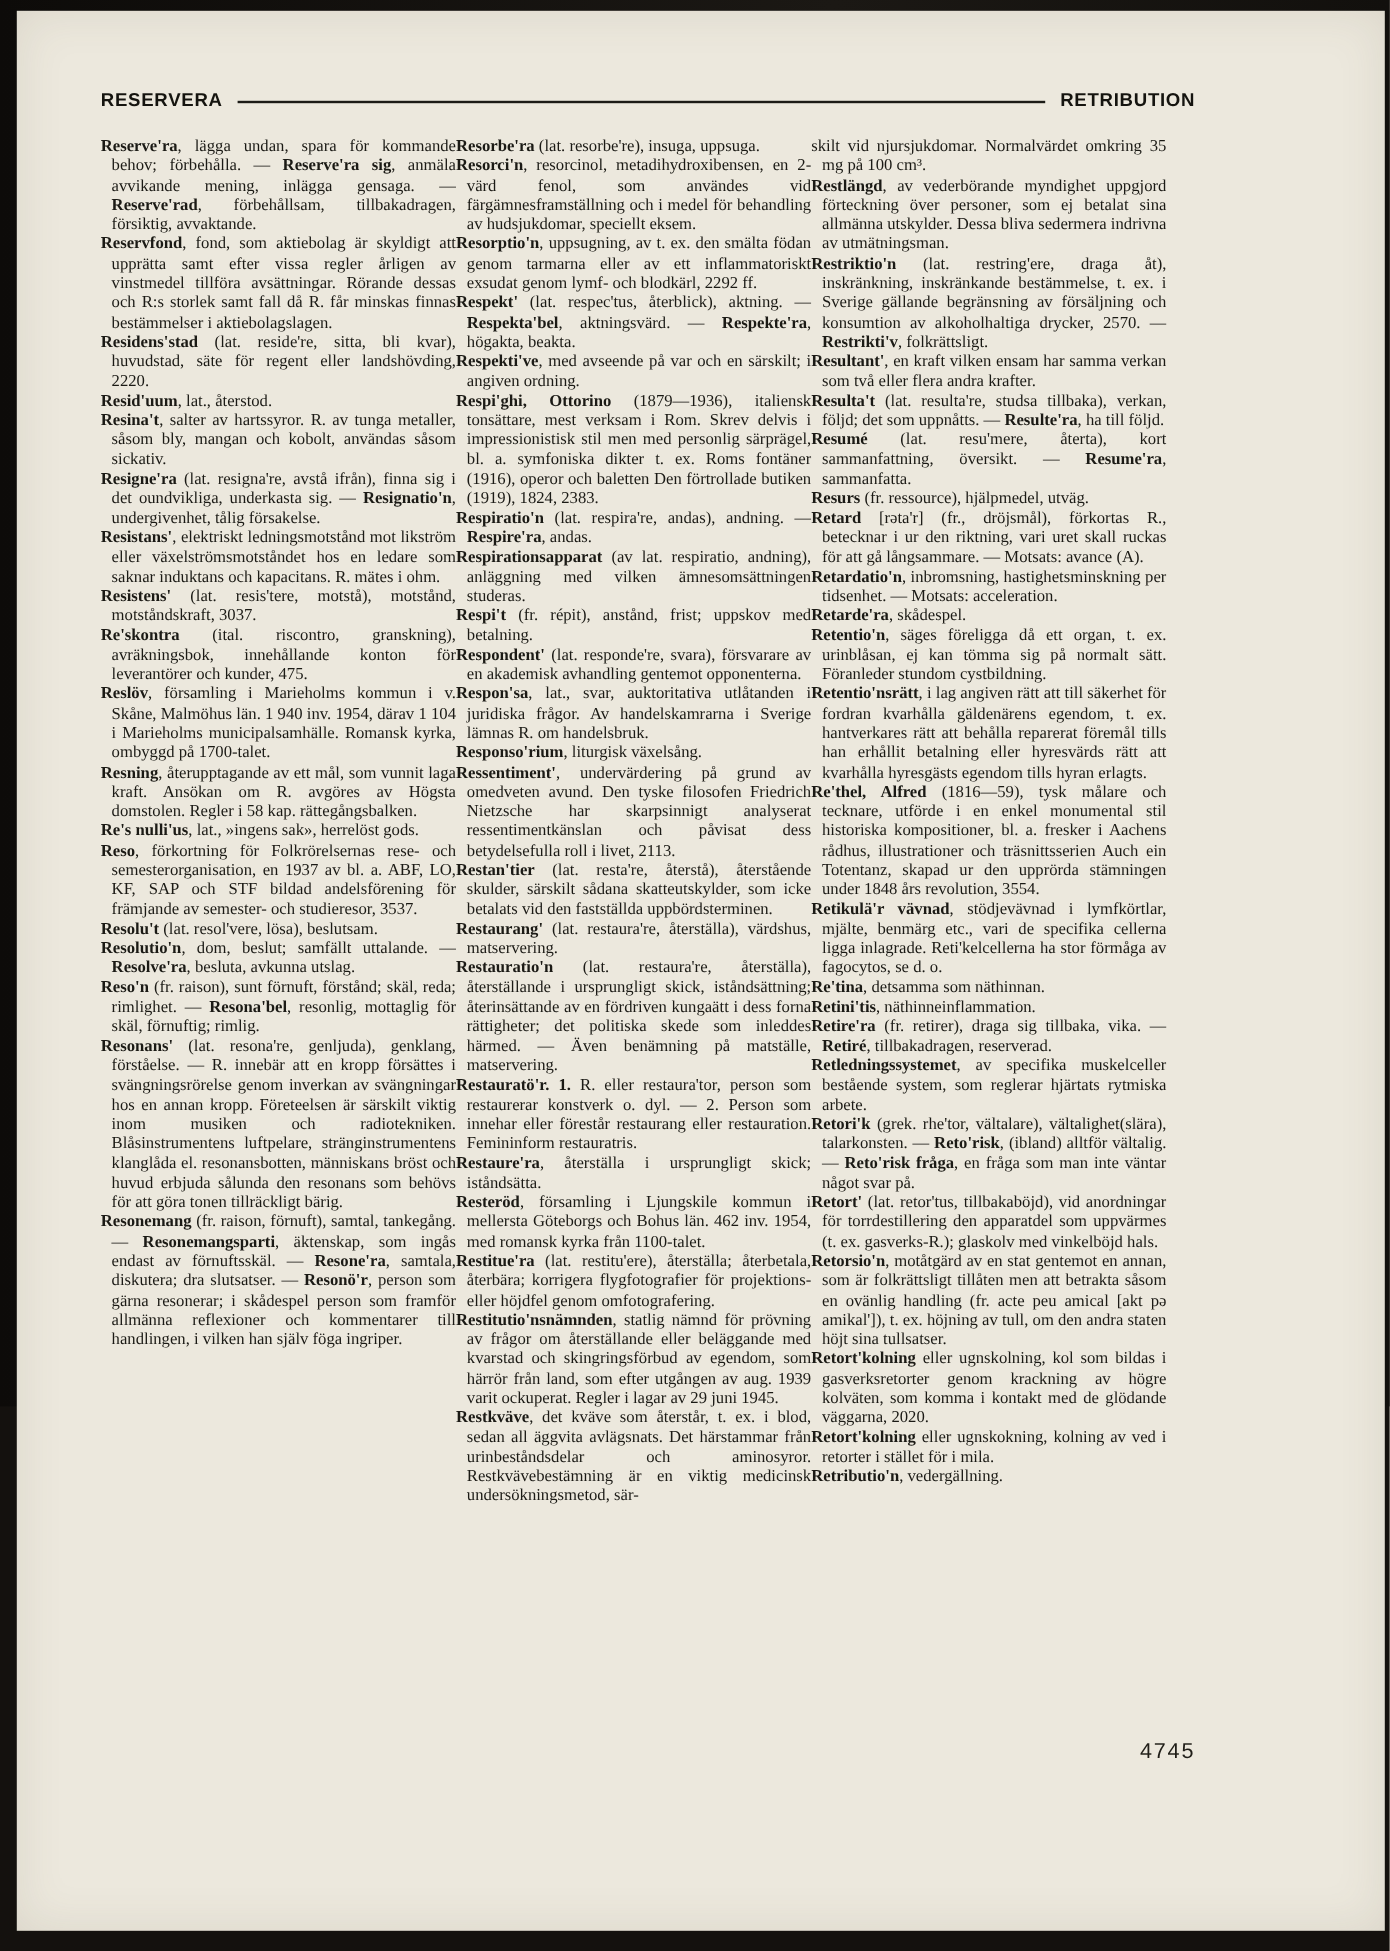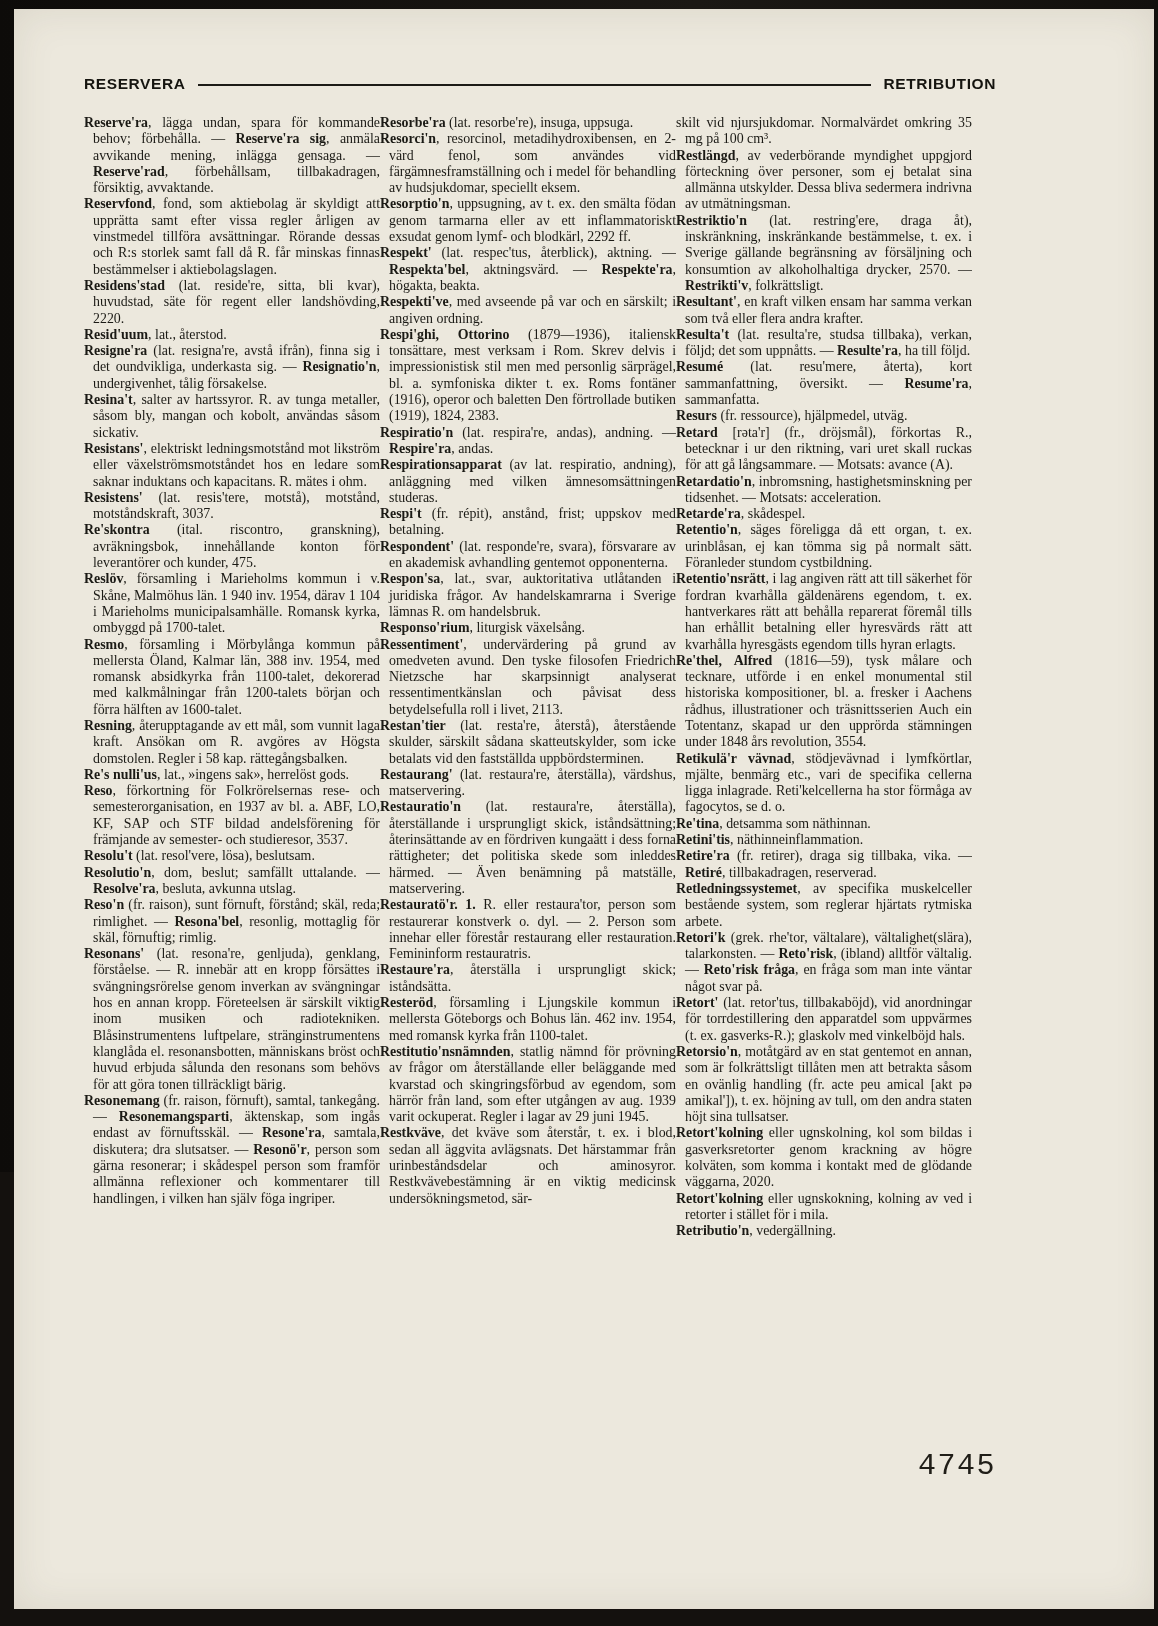--- a/index.html
+++ b/index.html
@@ -29,48 +29,47 @@
   .col { width:296px; overflow:hidden; }
   .entry {
     margin:0; font-size:13.9px; line-height:16.3px;
     text-align:justify; color:#1b1a15;
     padding-left:9px; text-indent:-9px;
     hyphens:auto; overflow-wrap:break-word;
   }
   .hw { font-weight:bold; }
   .page-number {
     text-align:right; margin-top:28px;
-    font-family:Liberation Mono, monospace;
-    font-size:30px; letter-spacing:1.5px; color:#201e18;
+    font-family:Liberation Sans, sans-serif;
+    font-size:18px; letter-spacing:1.5px; color:#201e18;
   }
 </style>
 </head>
 <body>
 
 <div class="scan-frame">
   <div class="page">
     <div class="content">
       <div class="running-head">
         <span>RESERVERA</span>
         <div class="head-rule"></div>
         <span>RETRIBUTION</span>
       </div>
       <div class="columns" id="columns">
           <div class="col">
             <p class="entry"><span class="hw">Reserve'ra</span><span class="txt">, lägga undan, spara för kommande behov; förbehålla. — </span><span class="hw">Reserve'ra sig</span><span class="txt">, anmäla avvikande mening, inlägga gensaga. — </span><span class="hw">Reserve'rad</span><span class="txt">, förbehållsam, tillbakadragen, försiktig, avvaktande.</span></p>
             <p class="entry"><span class="hw">Reservfond</span><span class="txt">, fond, som aktiebolag är skyldigt att upprätta samt efter vissa regler årligen av vinstmedel tillföra avsättningar. Rörande dessas och R:s storlek samt fall då R. får minskas finnas bestämmelser i aktiebolagslagen.</span></p>
             <p class="entry"><span class="hw">Residens'stad</span><span class="txt"> (lat. reside're, sitta, bli kvar), huvudstad, säte för regent eller landshövding, 2220.</span></p>
             <p class="entry"><span class="hw">Resid'uum</span><span class="txt">, lat., återstod.</span></p>
+            <p class="entry"><span class="hw">Resina't</span><span class="txt">, salter av hartssyror. R. av tunga metaller, såsom bly, mangan och kobolt, användas såsom sickativ.</span></p>
             <p class="entry"><span class="hw">Resigne'ra</span><span class="txt"> (lat. resigna're, avstå ifrån), finna sig i det oundvikliga, underkasta sig. — </span><span class="hw">Resignatio'n</span><span class="txt">, undergivenhet, tålig försakelse.</span></p>
-            <p class="entry"><span class="hw">Resina't</span><span class="txt">, salter av hartssyror. R. av tunga metaller, såsom bly, mangan och kobolt, användas såsom sickativ.</span></p>
             <p class="entry"><span class="hw">Resistans'</span><span class="txt">, elektriskt ledningsmotstånd mot likström eller växelströmsmotståndet hos en ledare som saknar induktans och kapacitans. R. mätes i ohm.</span></p>
             <p class="entry"><span class="hw">Resistens'</span><span class="txt"> (lat. resis'tere, motstå), motstånd, motståndskraft, 3037.</span></p>
             <p class="entry"><span class="hw">Re'skontra</span><span class="txt"> (ital. riscontro, granskning), avräkningsbok, innehållande konton för leverantörer och kunder, 475.</span></p>
             <p class="entry"><span class="hw">Reslöv</span><span class="txt">, församling i Marieholms kommun i v. Skåne, Malmöhus län. 1 940 inv. 1954, därav 1 104 i Marieholms municipalsamhälle. Romansk kyrka, ombyggd på 1700-talet.</span></p>
-            <p class="entry"><span class="hw">Resmo</span><span class="txt">, församling i Mörbylånga kommun på mellersta Öland, Kalmar län, 388 inv. 1954, med romansk absidkyrka från 1100-talet, dekorerad med kalkmålningar från 1200-talets början och förra hälften av 1600-talet.</span></p>
             <p class="entry"><span class="hw">Resning</span><span class="txt">, återupptagande av ett mål, som vunnit laga kraft. Ansökan om R. avgöres av Högsta domstolen. Regler i 58 kap. rättegångsbalken.</span></p>
             <p class="entry"><span class="hw">Re's nulli'us</span><span class="txt">, lat., »ingens sak», herrelöst gods.</span></p>
             <p class="entry"><span class="hw">Reso</span><span class="txt">, förkortning för Folkrörelsernas rese- och semesterorganisation, en 1937 av bl. a. ABF, LO, KF, SAP och STF bildad andelsförening för främjande av semester- och studieresor, 3537.</span></p>
             <p class="entry"><span class="hw">Resolu't</span><span class="txt"> (lat. resol'vere, lösa), beslutsam.</span></p>
             <p class="entry"><span class="hw">Resolutio'n</span><span class="txt">, dom, beslut; samfällt uttalande. — </span><span class="hw">Resolve'ra</span><span class="txt">, besluta, avkunna utslag.</span></p>
             <p class="entry"><span class="hw">Reso'n</span><span class="txt"> (fr. raison), sunt förnuft, förstånd; skäl, reda; rimlighet. — </span><span class="hw">Resona'bel</span><span class="txt">, resonlig, mottaglig för skäl, förnuftig; rimlig.</span></p>
             <p class="entry"><span class="hw">Resonans'</span><span class="txt"> (lat. resona're, genljuda), genklang, förståelse. — R. innebär att en kropp försättes i svängningsrörelse genom inverkan av svängningar hos en annan kropp. Företeelsen är särskilt viktig inom musiken och radiotekniken. Blåsinstrumentens luftpelare, stränginstrumentens klanglåda el. resonansbotten, människans bröst och huvud erbjuda sålunda den resonans som behövs för att göra tonen tillräckligt bärig.</span></p>
             <p class="entry"><span class="hw">Resonemang</span><span class="txt"> (fr. raison, förnuft), samtal, tankegång. — </span><span class="hw">Resonemangsparti</span><span class="txt">, äktenskap, som ingås endast av förnuftsskäl. — </span><span class="hw">Resone'ra</span><span class="txt">, samtala, diskutera; dra slutsatser. — </span><span class="hw">Resonö'r</span><span class="txt">, person som gärna resonerar; i skådespel person som framför allmänna reflexioner och kommentarer till handlingen, i vilken han själv föga ingriper.</span></p>
           </div>
           <div class="col">
@@ -86,20 +85,21 @@
             <p class="entry"><span class="hw">Respondent'</span><span class="txt"> (lat. responde're, svara), försvarare av en akademisk avhandling gentemot opponenterna.</span></p>
             <p class="entry"><span class="hw">Respon'sa</span><span class="txt">, lat., svar, auktoritativa utlåtanden i juridiska frågor. Av handelskamrarna i Sverige lämnas R. om handelsbruk.</span></p>
             <p class="entry"><span class="hw">Responso'rium</span><span class="txt">, liturgisk växelsång.</span></p>
             <p class="entry"><span class="hw">Ressentiment'</span><span class="txt">, undervärdering på grund av omedveten avund. Den tyske filosofen Friedrich Nietzsche har skarpsinnigt analyserat ressentimentkänslan och påvisat dess betydelsefulla roll i livet, 2113.</span></p>
             <p class="entry"><span class="hw">Restan'tier</span><span class="txt"> (lat. resta're, återstå), återstående skulder, särskilt sådana skatteutskylder, som icke betalats vid den fastställda uppbördsterminen.</span></p>
             <p class="entry"><span class="hw">Restaurang'</span><span class="txt"> (lat. restaura're, återställa), värdshus, matservering.</span></p>
             <p class="entry"><span class="hw">Restauratio'n</span><span class="txt"> (lat. restaura're, återställa), återställande i ursprungligt skick, iståndsättning; återinsättande av en fördriven kungaätt i dess forna rättigheter; det politiska skede som inleddes härmed. — Även benämning på matställe, matservering.</span></p>
             <p class="entry"><span class="hw">Restauratö'r. 1.</span><span class="txt"> R. eller restaura'tor, person som restaurerar konstverk o. dyl. — 2. Person som innehar eller förestår restaurang eller restauration. Femininform restauratris.</span></p>
             <p class="entry"><span class="hw">Restaure'ra</span><span class="txt">, återställa i ursprungligt skick; iståndsätta.</span></p>
             <p class="entry"><span class="hw">Resteröd</span><span class="txt">, församling i Ljungskile kommun i mellersta Göteborgs och Bohus län. 462 inv. 1954, med romansk kyrka från 1100-talet.</span></p>
+            <p class="entry"><span class="hw">Restitue'ra</span><span class="txt"> (lat. restitu'ere), återställa; återbetala, återbära; korrigera flygfotografier för projektions- eller höjdfel genom omfotografering.</span></p>
             <p class="entry"><span class="hw">Restitutio'nsnämnden</span><span class="txt">, statlig nämnd för prövning av frågor om återställande eller beläggande med kvarstad och skingringsförbud av egendom, som härrör från land, som efter utgången av aug. 1939 varit ockuperat. Regler i lagar av 29 juni 1945.</span></p>
             <p class="entry"><span class="hw">Restkväve</span><span class="txt">, det kväve som återstår, t. ex. i blod, sedan all äggvita avlägsnats. Det härstammar från urinbeståndsdelar och aminosyror. Restkvävebestämning är en viktig medicinsk undersökningsmetod, sär-</span></p>
           </div>
           <div class="col">
             <p class="entry"><span class="txt">skilt vid njursjukdomar. Normalvärdet omkring 35 mg på 100 cm³.</span></p>
             <p class="entry"><span class="hw">Restlängd</span><span class="txt">, av vederbörande myndighet uppgjord förteckning över personer, som ej betalat sina allmänna utskylder. Dessa bliva sedermera indrivna av utmätningsman.</span></p>
             <p class="entry"><span class="hw">Restriktio'n</span><span class="txt"> (lat. restring'ere, draga åt), inskränkning, inskränkande bestämmelse, t. ex. i Sverige gällande begränsning av försäljning och konsumtion av alkoholhaltiga drycker, 2570. — </span><span class="hw">Restrikti'v</span><span class="txt">, folkrättsligt.</span></p>
             <p class="entry"><span class="hw">Resultant'</span><span class="txt">, en kraft vilken ensam har samma verkan som två eller flera andra krafter.</span></p>
             <p class="entry"><span class="hw">Resulta't</span><span class="txt"> (lat. resulta're, studsa tillbaka), verkan, följd; det som uppnåtts. — </span><span class="hw">Resulte'ra</span><span class="txt">, ha till följd.</span></p>
             <p class="entry"><span class="hw">Resumé</span><span class="txt"> (lat. resu'mere, återta), kort sammanfattning, översikt. — </span><span class="hw">Resume'ra</span><span class="txt">, sammanfatta.</span></p>

